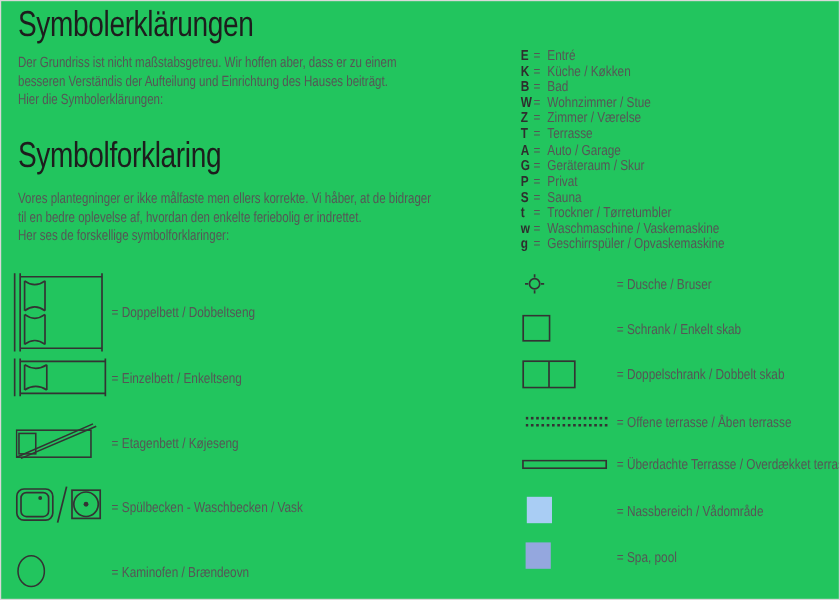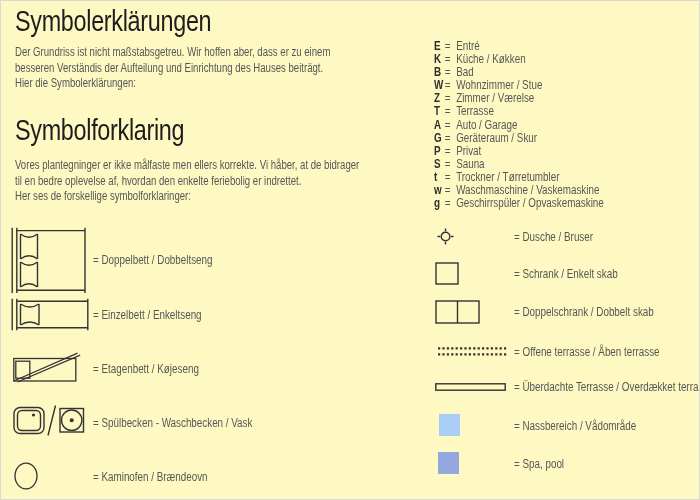--- a/index.html
+++ b/index.html
@@ -1,18 +1,18 @@
 <!DOCTYPE html>
 <html><head>
 <meta charset="utf-8">
 <style>
   html,body { margin:0; padding:0; background:#fff; }
   .page {
     position:relative; width:700px; height:500px; overflow:hidden;
-    background:#fef9c3; border:1px solid #d9d9d9; box-sizing:border-box;
+    background:#22c55e; border:1px solid #d9d9d9; box-sizing:border-box;
     font-family:"Liberation Sans", sans-serif;
   }
   .title {
     position:absolute; left:14px; margin:0; font-size:30px; font-weight:400;
     color:#1d1d1d; letter-spacing:-0.4px; white-space:nowrap;
     transform:scaleX(0.78); transform-origin:0 0;
   }
   .para {
     position:absolute; left:14px; margin:0; font-size:12.3px; line-height:15.5px;
     color:#565656; white-space:nowrap; transform:scaleX(0.78); transform-origin:0 0;

